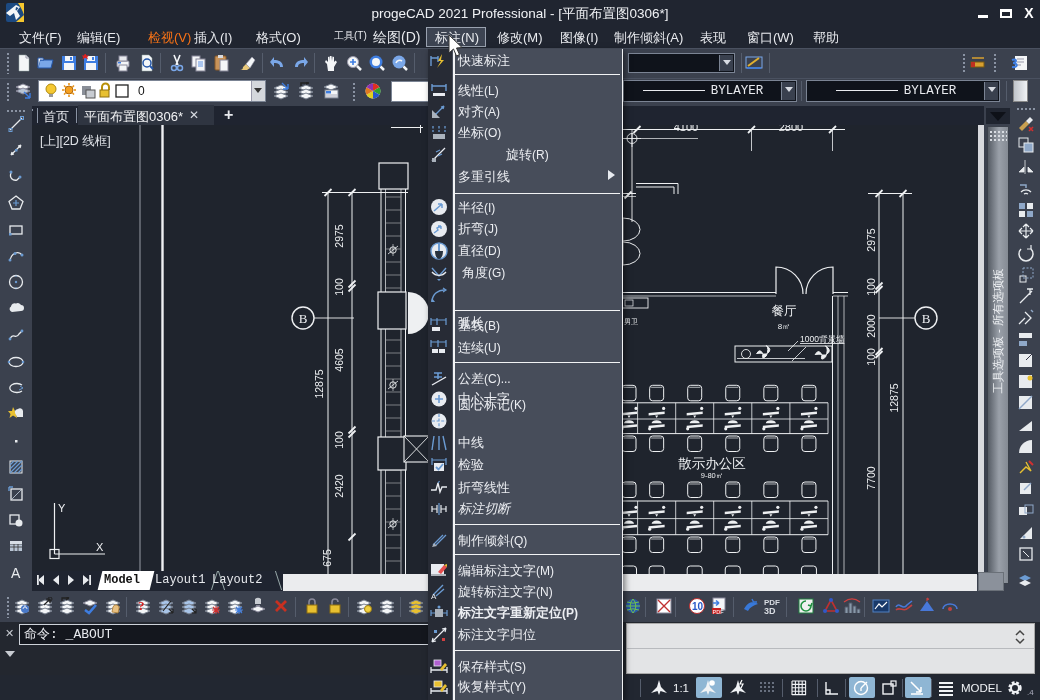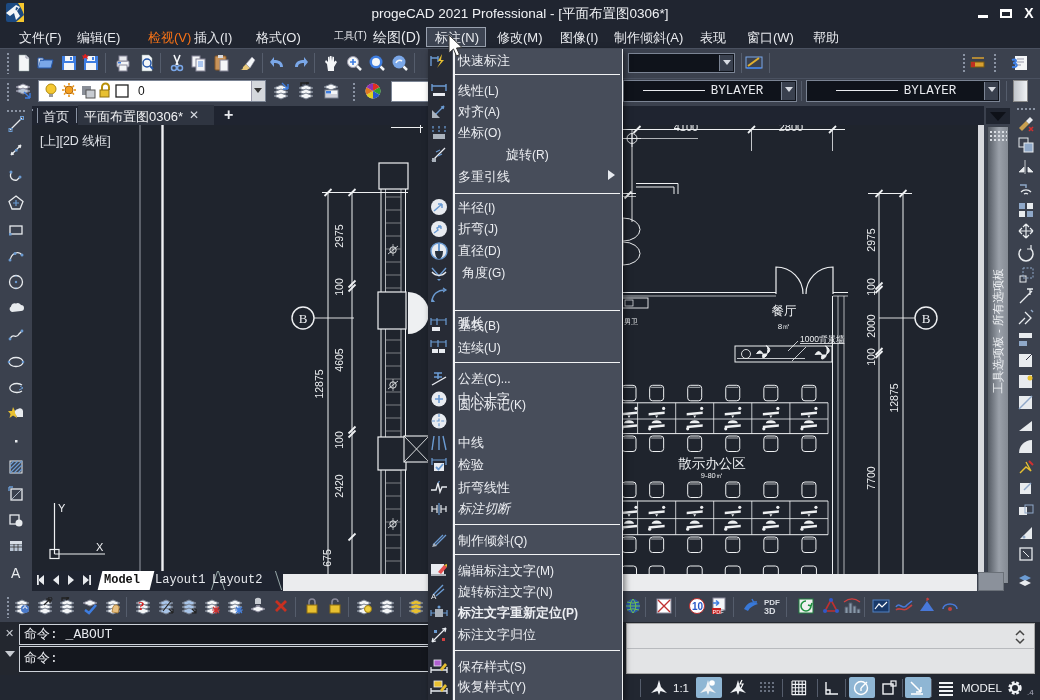--- a/index.html
+++ b/index.html
@@ -972,21 +972,20 @@
       <path d="M9 4 L9 1 M9 1 l2 1.5" stroke="#c04040" stroke-width="1.2" fill="none"></path>
     </svg>
 <svg class="abs" style="left:941px;top:597px;" width="18" height="18" viewBox="0 0 18 18">
       <path d="M2 12 a7 5 0 0 1 14 0" fill="none" stroke="#4878d8" stroke-width="1.6"></path>
       <circle cx="9" cy="12" r="2" fill="#c04040"></circle>
     </svg>
 <div class="abs" style="left:0;top:622px;width:1040px;height:53px;background:#23272f;"></div>
 <div class="abs" style="left:3px;top:627px;width:13px;height:13px;color:#c8ccd2;font-size:11px;line-height:13px;text-align:center;">✕</div>
 <div class="abs" style="left:5px;top:651px;width:0;height:0;border:5px solid transparent;border-top:6px solid #c8ccd2;"></div>
 <div class="abs" style="left:19px;top:624px;width:410px;height:21px;background:#14171e;border:1px solid #cdd2d9;color:#e8eaee;font-size:13px;line-height:19px;font-family:'Liberation Mono',monospace;"><span style="margin-left:4px;text-align:center;">命令: _ABOUT</span></div>
-<div class="abs" style="left:19px;top:646px;width:410px;height:26px;background:#14171e;border:1px solid #cdd2d9;color:#e8eaee;font-size:13px;line-height:24px;font-family:'Liberation Mono',monospace;"><span style="margin-left:4px;">命令:</span></div>
 <div class="abs" style="left:626px;top:623px;width:409px;height:51px;background:#e3e4e6;border:1px solid #aaa;"></div>
 <div class="abs" style="left:627px;top:648px;width:407px;height:1px;background:#b8babe;"></div>
 <svg class="abs" style="left:1012px;top:628px;" width="16" height="18" viewBox="0 0 16 18">
       <path d="M4 7 L8 3 L12 7 M4 11 L8 15 L12 11" stroke="#444" stroke-width="1.5" fill="none"></path>
     </svg>
 <div class="abs" style="left:0;top:675px;width:1040px;height:25px;background:#222731;"></div>
 <div class="tb-sep" style="left:640px;top:679px;height:18px;background:#555d6c;"></div>
 <svg class="abs" style="left:650px;top:679px;" width="18" height="18" viewBox="0 0 18 18">
       <path d="M9 1 L11 8 L17 14 L10.5 12 L9 16 L7.5 12 L1 14 L7 8 Z" fill="#f0f2f5"></path>
     </svg>

